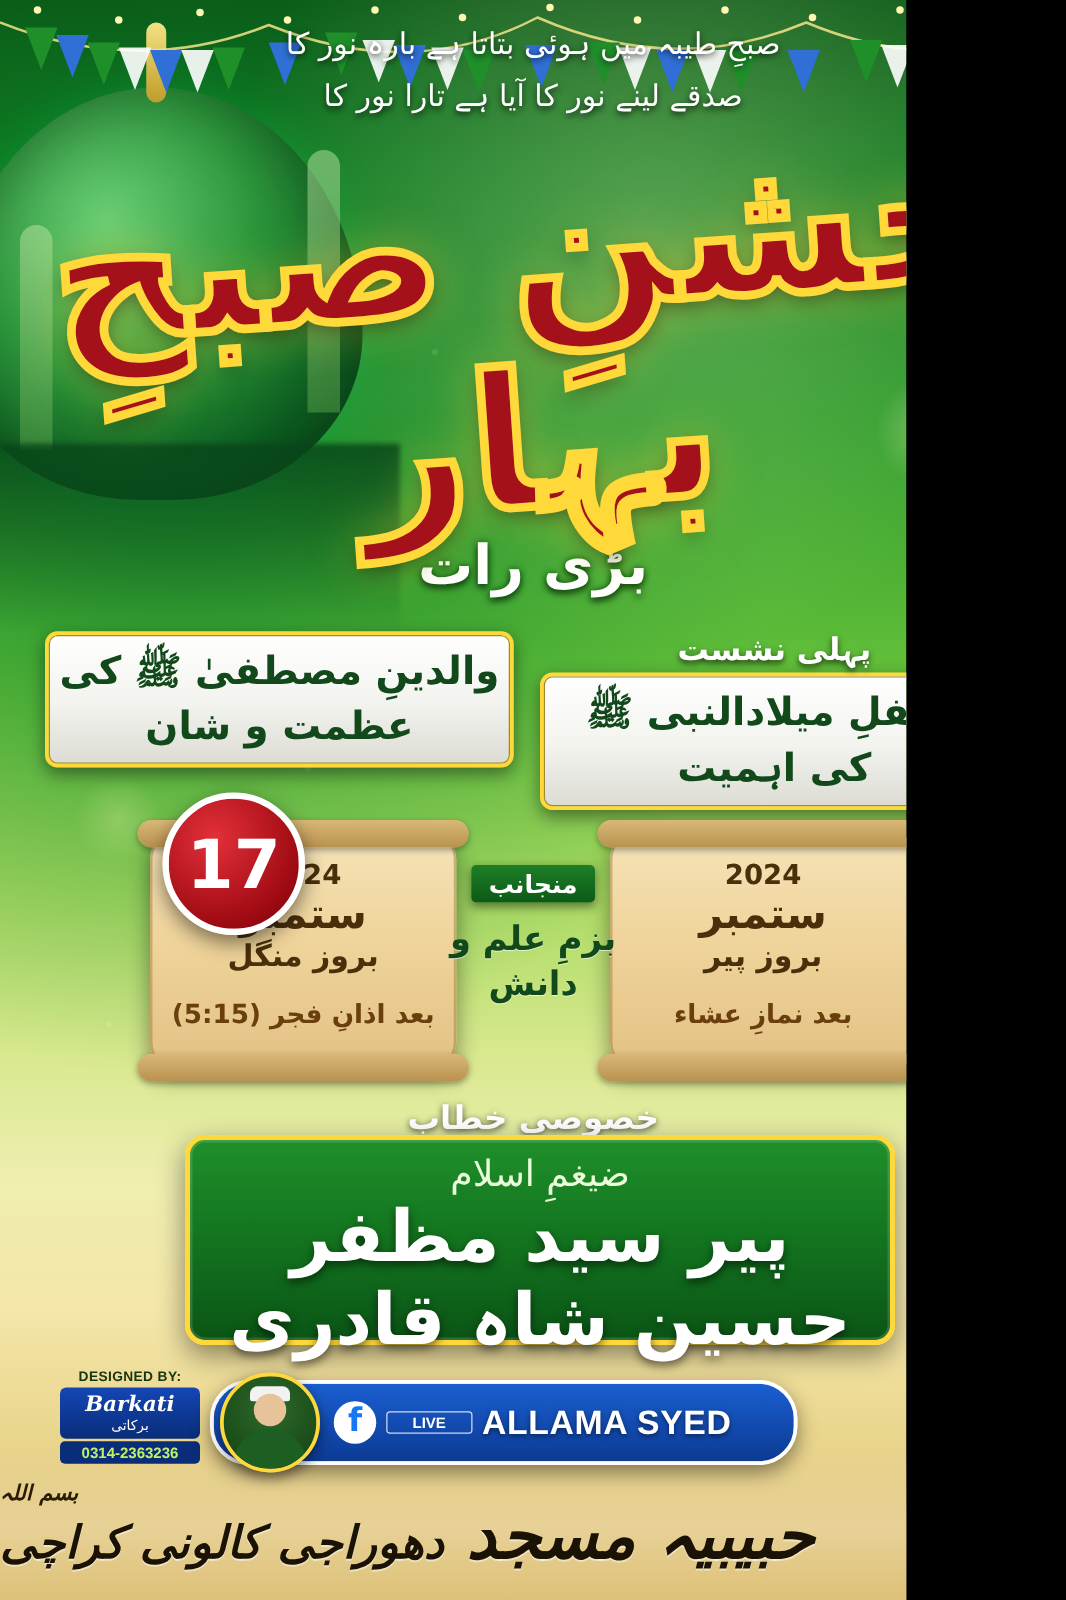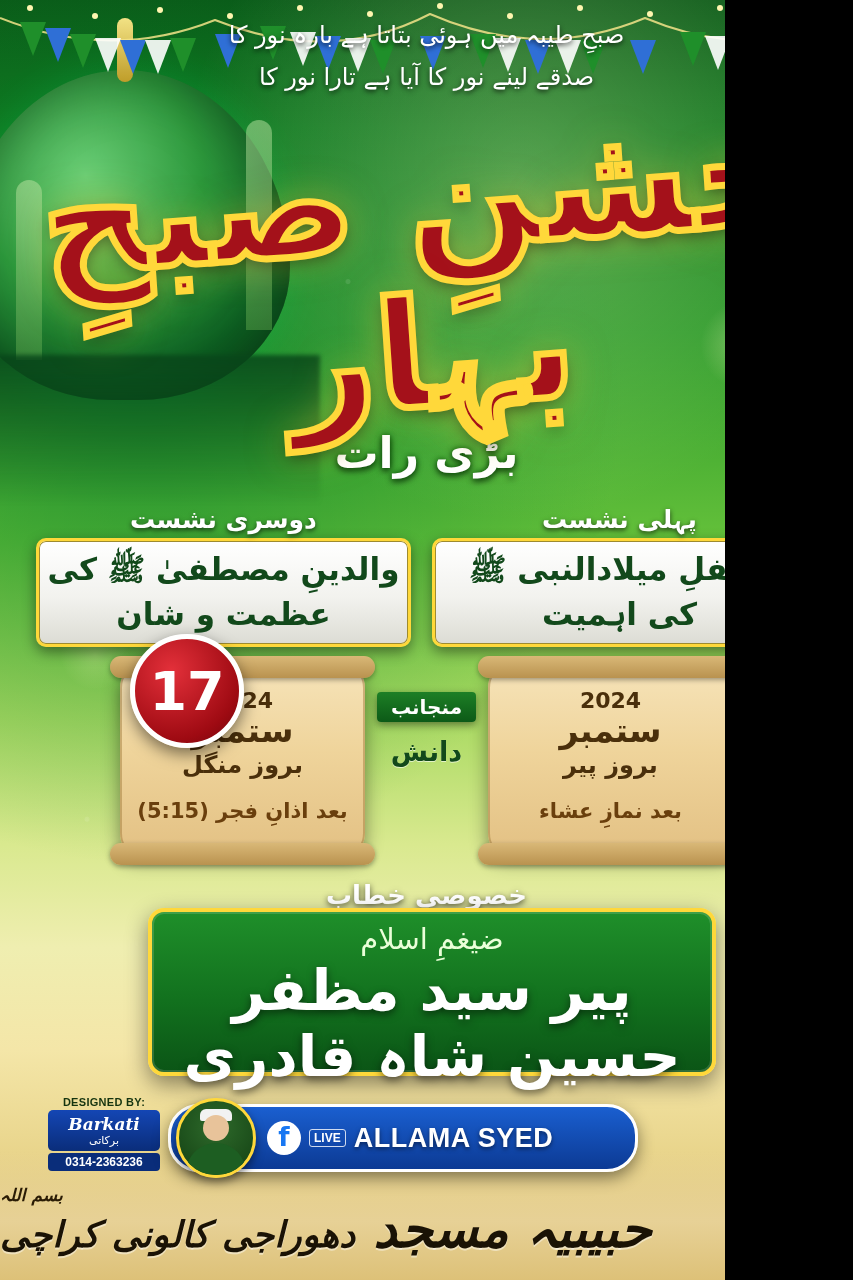--- a/index.html
+++ b/index.html
@@ -167,39 +167,39 @@
     font-family:"Liberation Sans", sans-serif;font-weight:bold;font-size:11px;color:#15340f;
     letter-spacing:.3px;
   }
   .designer .card{
     margin-top:2px;background:linear-gradient(180deg,#1446b4,#0a2d7a);
     border-radius:5px;padding:4px 2px;color:#fff;
   }
   .designer .brand{font-family:"DejaVu Serif", serif;font-style:italic;font-weight:bold;font-size:17px;}
   .designer .brand-ur{font-family:"DejaVu Sans", sans-serif;font-size:11px;}
   .designer .phone{
-    margin-top:2px;background:#0a2d7a;color:#ffffff;border-radius:4px;
+    margin-top:2px;background:#0a2d7a;color:#bef264;border-radius:4px;
     font-family:"Liberation Sans", sans-serif;font-weight:bold;font-size:12px;padding:2px 11px;
   }
   
   .livebar{
     position:absolute;left:168px;top:1104px;width:464px;height:62px;
     background:linear-gradient(180deg,#1a5fd0,#0c3a94);
     border:3px solid #ffffff;border-radius:31px;
     box-shadow:0 6px 16px rgba(0,0,0,.45);
     display:flex;align-items:center;
   }
   .fb{
     width:34px;height:34px;border-radius:50%;background:#fff;color:#1877f2;
     font-family:"DejaVu Sans", sans-serif;font-weight:bold;font-size:26px;line-height:32px;
     text-align:center;margin-left:10px;margin-right:8px;flex:none;
   }
   .live-lbl{
     font-family:"Liberation Sans", sans-serif;font-weight:bold;font-size:12px;color:#fff;
-    border:1px solid rgba(255,255,255,.8);border-radius:3px;padding:1px 4px;margin-right:8px;flex:none;
+    border:1px solid rgba(255,255,255,.8);border-radius:3px;padding:1px 20px;margin-right:8px;flex:none;
   }
   .live-name{
     font-family:"Liberation Sans", sans-serif;font-weight:bold;font-size:27px;line-height:1.05;
     color:#fff;letter-spacing:.5px;text-shadow:0 2px 4px rgba(0,0,0,.5);
   }
   .avatar{
     position:absolute;left:176px;top:1098px;width:74px;height:74px;border-radius:50%;
     background:radial-gradient(circle at 50% 35%,#2e6a2b,#123f12);
     border:3px solid #ffd83a;overflow:hidden;box-shadow:0 4px 10px rgba(0,0,0,.5);
   }
@@ -311,21 +311,20 @@
     <div class="title-main">جشنِ صبحِ بہار</div>
     <div class="title-small">بڑی رات</div>
   </div>
 
   <div class="sessions">
     <div class="sess sess-right">
       <div class="kicker">پہلی نشست</div>
       <div class="plate">محفلِ میلادالنبی ﷺ کی اہمیت</div>
     </div>
     <div class="sess sess-left">
-      <div class="kicker">دوسری نشست</div>
       <div class="plate">والدینِ مصطفیٰ ﷺ کی عظمت و شان</div>
     </div>
   </div>
 
   <div class="scrolls">
 
     <div class="scroll scroll-right">
       <div class="scroll-text">
         <div class="date-year">2024</div>
         <div class="date-month">ستمبر</div>
@@ -340,20 +339,21 @@
         <div class="date-month">ستمبر</div>
         <div class="date-day">بروز منگل</div>
         <div class="date-note">بعد اذانِ فجر (5:15)</div>
       </div>
     </div>
     <div class="badge badge-left">17</div>
 
     <div class="mid-chip">
       <div class="tag">منجانب</div>
       <div class="lines">
+        <div>بزمِ علم و</div>
         <div>دانش</div>
       </div>
     </div>
   </div>
 
   <div class="speaker-kicker">خصوصی خطاب</div>
   <div class="speaker-panel">
     <div class="speaker-sub">ضیغمِ اسلام</div>
     <div class="speaker-name">پیر سید مظفر حسین شاہ قادری</div>
   </div>

